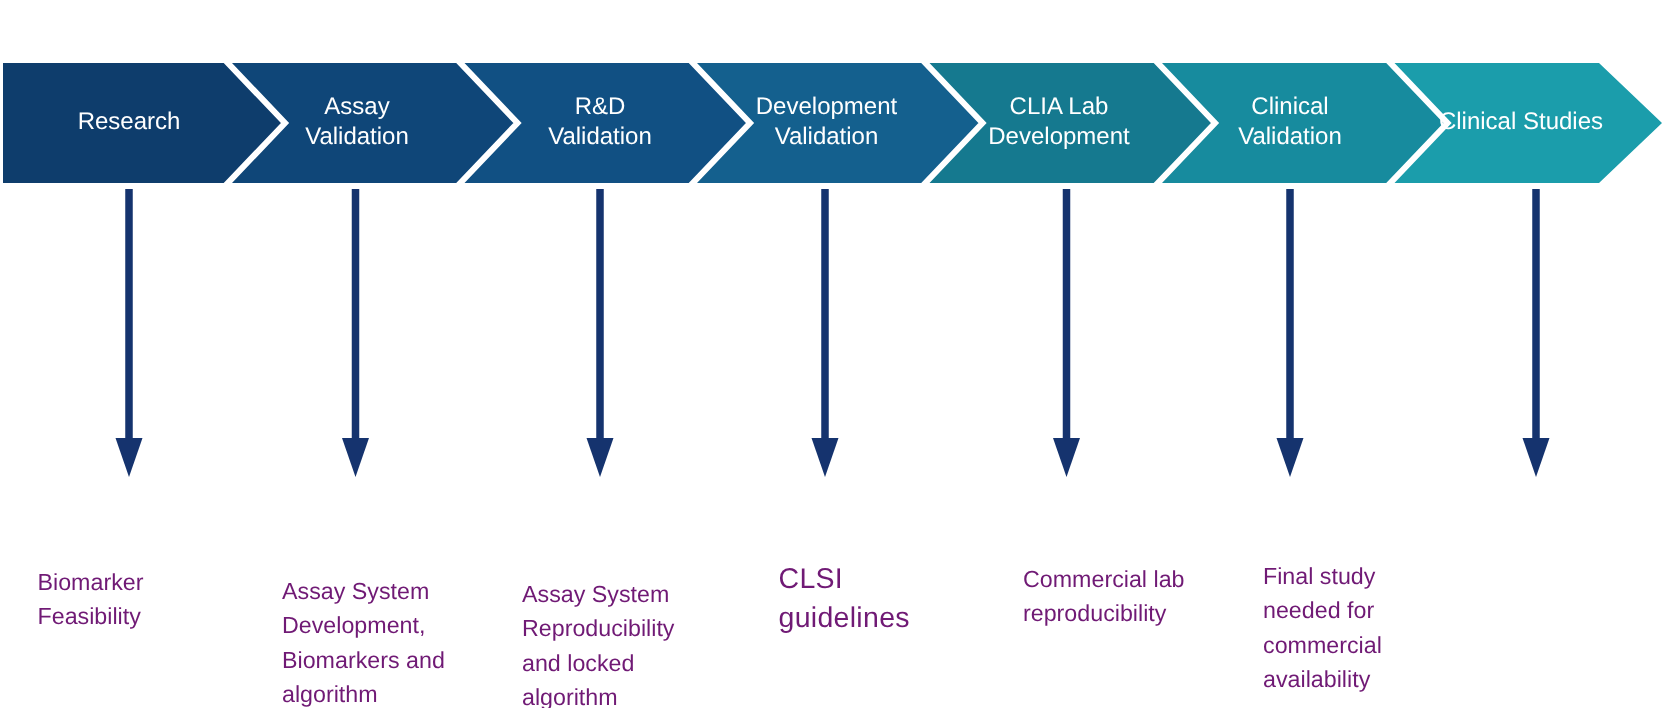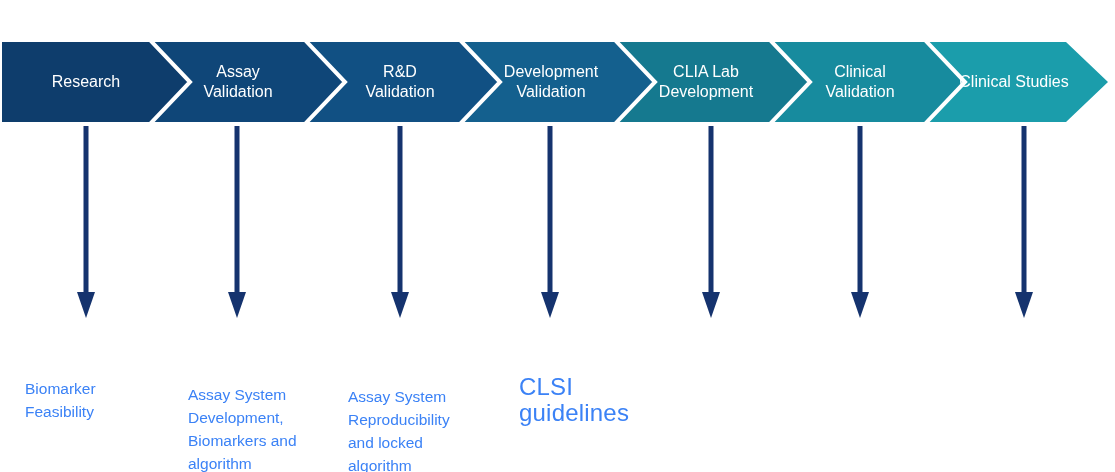--- a/index.html
+++ b/index.html
@@ -41,27 +41,27 @@
   .arrow-layer {
     position: absolute;
     left: 0;
     top: 126px;
     width: 1115px;
     height: 195px;
     display: block;
   }
   .stage-desc {
     position: absolute;
-    color: #3b82f6;
+    color: #701a75;
     font-size: 15.5px;
     line-height: 23px;
     white-space: pre-line;
   }
   .stage-desc.desc-large {
-    font-size: 24px;
+    font-size: 19px;
     line-height: 26px;
     letter-spacing: 0.2px;
   }
 </style>
 </head>
 <body>
 
 <div class="canvas">
 
   <svg class="band" viewBox="0 0 1115 80" aria-hidden="true">
@@ -129,14 +129,20 @@
   <div class="stage-desc" style="left:188px; top:383px;">Assay System
 Development,
 Biomarkers and
 algorithm</div>
   <div class="stage-desc" style="left:348px; top:385px;">Assay System
 Reproducibility
 and locked
 algorithm</div>
   <div class="stage-desc desc-large" style="left:519px; top:374px;">CLSI
 guidelines</div>
+  <div class="stage-desc" style="left:682px; top:375px;">Commercial lab
+reproducibility</div>
+  <div class="stage-desc" style="left:842px; top:373px;">Final study
+needed for
+commercial
+availability</div>
 
 </div>
 
 </body></html>

